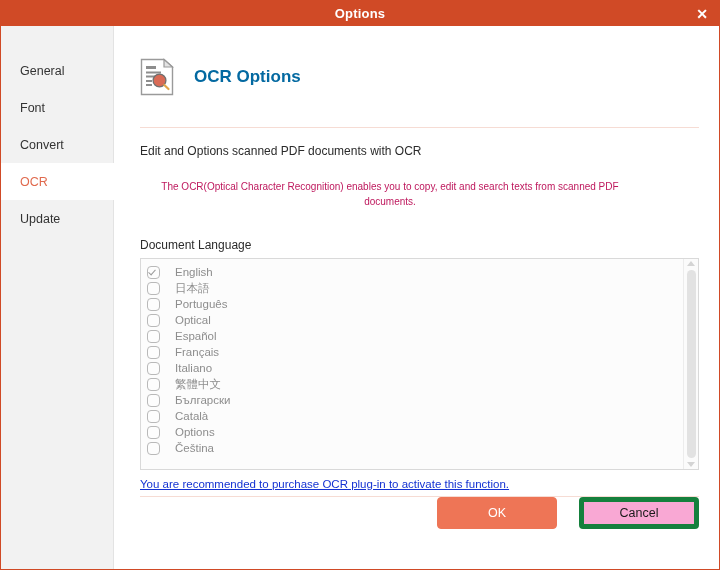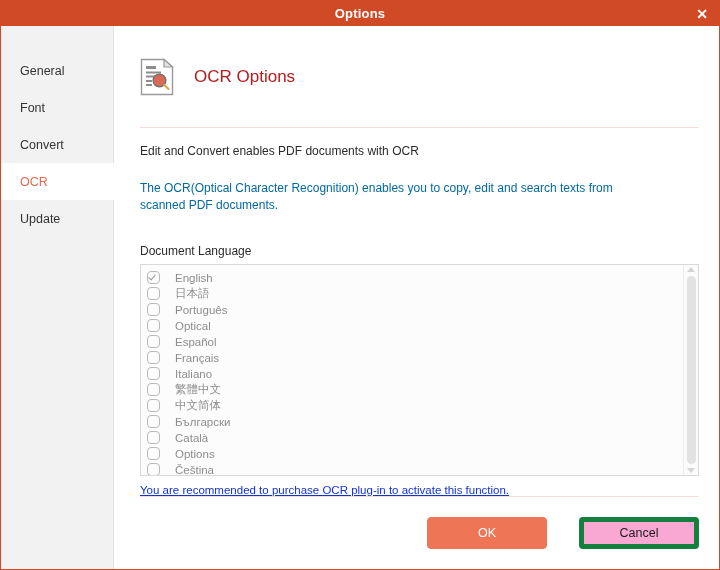--- a/index.html
+++ b/index.html
@@ -114,45 +114,47 @@
     margin-bottom: 0px;
     gap: 20px;
   }
   .page-icon {
     width: 34px;
     height: 38px;
     flex: none;
   }
   .page-title {
     font-size: 17px;
-    color: #b91c1c;
+    color: #0369a1;
+    font-weight: bold;
   }
 
   .divider {
     height: 1px;
     background: #f6dcd4;
     margin-top: 31px;
   }
   .divider.bottom {
     margin-top: 0;
   }
 
   .desc-block {
     margin-top: 16px;
   }
   .desc-line1 {
     font-size: 12px;
     color: #2b2b2b;
     margin-bottom: 22px;
   }
   .desc-line2 {
-    font-size: 12px;
-    color: #0369a1;
+    font-size: 10px;
+    color: #be185d;
     line-height: 1.45;
     max-width: 500px;
+    text-align: center;
   }
 
   .field-label {
     margin-top: 29px;
     font-size: 12px;
     color: #2b2b2b;
     margin-bottom: 6px;
   }
 
   
@@ -244,23 +246,23 @@
     display: inline-block;
     align-self: flex-start;
   }
 
   .spacer { flex: 1; }
 
   .footer {
     height: 72px;
     min-height: 72px;
     display: flex;
-    align-items: center;
+    align-items: flex-start;
     justify-content: flex-end;
-    gap: 32px;
+    gap: 22px;
   }
   .btn {
     width: 120px;
     height: 32px;
     border-radius: 4px;
     font-size: 12.5px;
     display: flex;
     align-items: center;
     justify-content: center;
     cursor: pointer;
@@ -320,21 +322,21 @@
           <rect x="6" y="26" width="6" height="2" fill="#8d8d8d"></rect>
           <circle cx="19.5" cy="22.5" r="6.4" fill="#d96a55" stroke="#6f6f6f" stroke-width="1.3"></circle>
           <line x1="24.3" y1="27" x2="28.5" y2="31" stroke="#e0a44a" stroke-width="2.2" stroke-linecap="round"></line>
         </svg>
         <div class="page-title">OCR Options</div>
       </div>
 
       <div class="divider"></div>
 
       <div class="desc-block">
-        <div class="desc-line1">Edit and Convert enables PDF documents with OCR</div>
+        <div class="desc-line1">Edit and Options scanned PDF documents with OCR</div>
         <div class="desc-line2">The OCR(Optical Character Recognition) enables you to copy, edit and search texts from scanned PDF documents.</div>
       </div>
 
       <div class="field-label">Document Language</div>
 
       <div class="listbox">
         <div class="list-items">
           <div class="list-row">
             <span class="cbox checked"></span>
             <span class="lang-label">English</span>
@@ -359,24 +361,20 @@
             <span class="cbox"></span>
             <span class="lang-label">Français</span>
           </div>
           <div class="list-row">
             <span class="cbox"></span>
             <span class="lang-label">Italiano</span>
           </div>
           <div class="list-row">
             <span class="cbox"></span>
             <span class="lang-label">繁體中文</span>
-          </div>
-          <div class="list-row">
-            <span class="cbox"></span>
-            <span class="lang-label">中文简体</span>
           </div>
           <div class="list-row">
             <span class="cbox"></span>
             <span class="lang-label">Български</span>
           </div>
           <div class="list-row">
             <span class="cbox"></span>
             <span class="lang-label">Català</span>
           </div>
           <div class="list-row">

